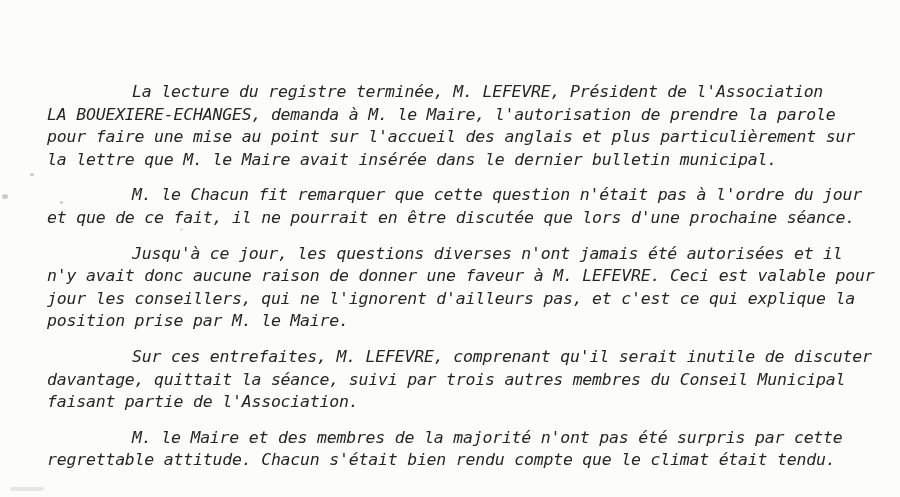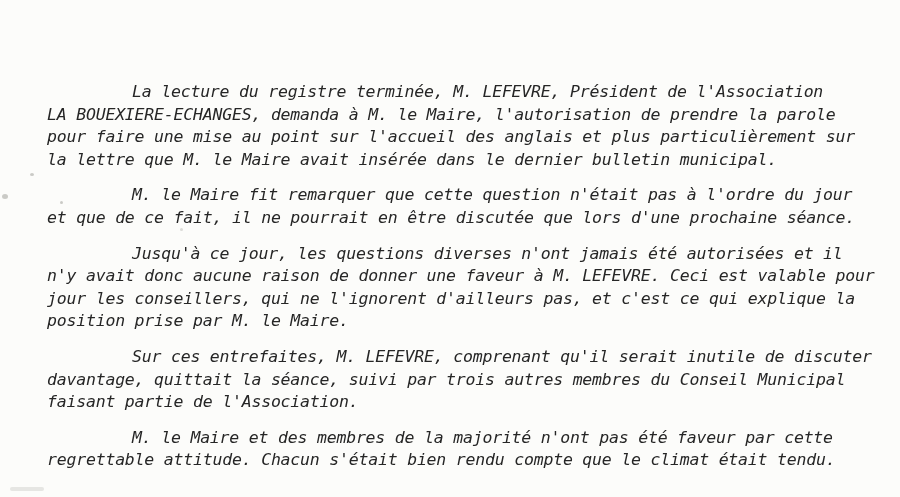--- a/index.html
+++ b/index.html
@@ -58,36 +58,36 @@
 
 <div class="page" style="background: rgb(252, 252, 250); color: rgb(38, 38, 38);">
   <div class="text-block" id="doc">
       <p class="para">
         <span class="line first">La lecture du registre terminée, M. LEFEVRE, Président de l'Association</span>
         <span class="line">LA BOUEXIERE-ECHANGES, demanda à M. le Maire, l'autorisation de prendre la parole</span>
         <span class="line">pour faire une mise au point sur l'accueil des anglais et plus particulièrement sur</span>
         <span class="line">la lettre que M. le Maire avait insérée dans le dernier bulletin municipal.</span>
       </p>
       <p class="para">
-        <span class="line first">M. le Maire fit remarquer que cette question n'était pas à l'ordre du jour</span>
+        <span class="line first">M. le Chacun fit remarquer que cette question n'était pas à l'ordre du jour</span>
         <span class="line">et que de ce fait, il ne pourrait en être discutée que lors d'une prochaine séance.</span>
       </p>
       <p class="para">
         <span class="line first">Jusqu'à ce jour, les questions diverses n'ont jamais été autorisées et il</span>
         <span class="line">n'y avait donc aucune raison de donner une faveur à M. LEFEVRE. Ceci est valable pour</span>
         <span class="line">jour les conseillers, qui ne l'ignorent d'ailleurs pas, et c'est ce qui explique la</span>
         <span class="line">position prise par M. le Maire.</span>
       </p>
       <p class="para">
         <span class="line first">Sur ces entrefaites, M. LEFEVRE, comprenant qu'il serait inutile de discuter</span>
         <span class="line">davantage, quittait la séance, suivi par trois autres membres du Conseil Municipal</span>
         <span class="line">faisant partie de l'Association.</span>
       </p>
       <p class="para">
-        <span class="line first">M. le Maire et des membres de la majorité n'ont pas été faveur par cette</span>
+        <span class="line first">M. le Maire et des membres de la majorité n'ont pas été surpris par cette</span>
         <span class="line">regrettable attitude. Chacun s'était bien rendu compte que le climat était tendu.</span>
       </p>
     </div>
   <div class="speck s1" style="background: rgb(143, 143, 135);"></div>
   <div class="speck s2" style="background: rgb(143, 143, 135);"></div>
   <div class="speck s3" style="background: rgb(143, 143, 135);"></div>
   <div class="speck s4" style="background: rgb(143, 143, 135);"></div>
   <div class="speck s5" style="background: rgb(143, 143, 135);"></div>
 </div>
 

